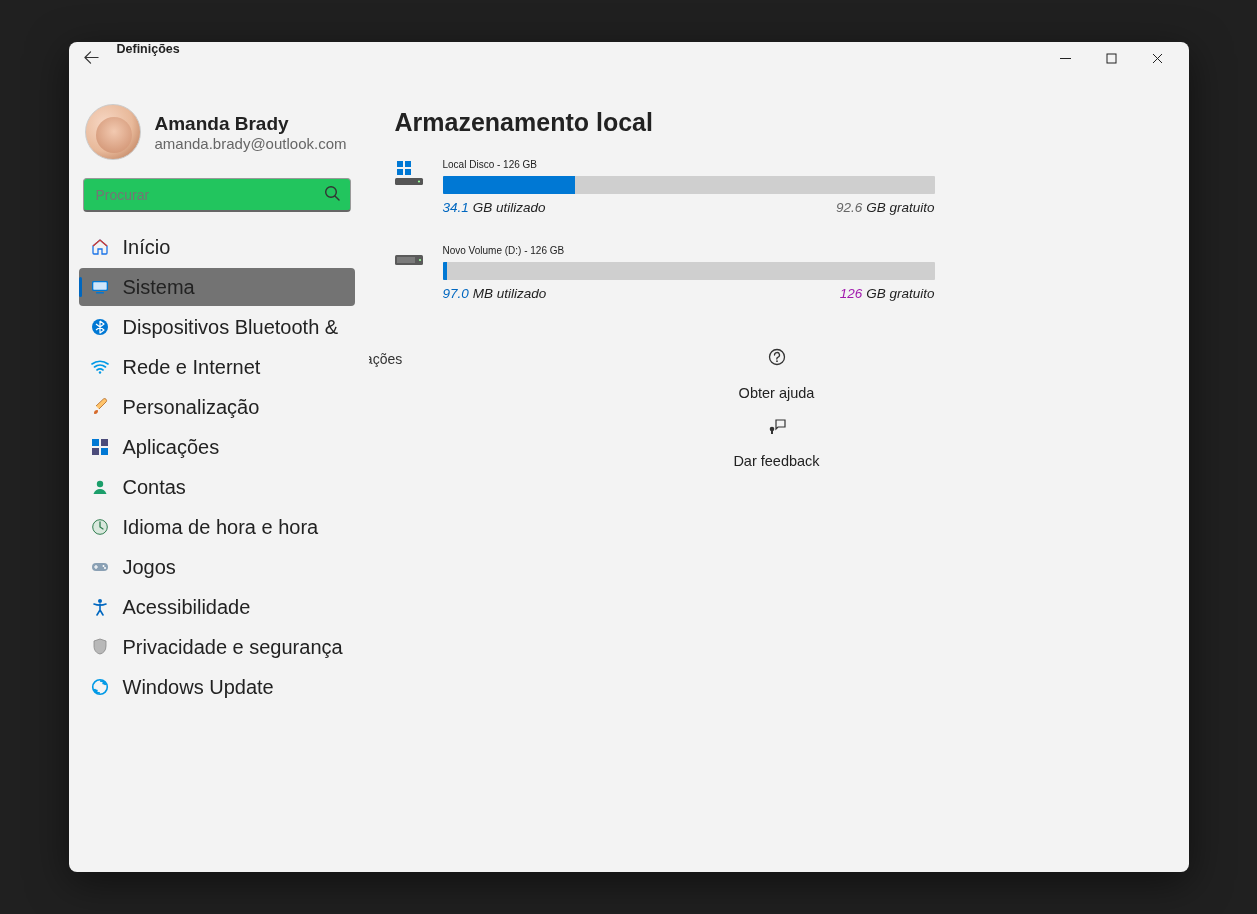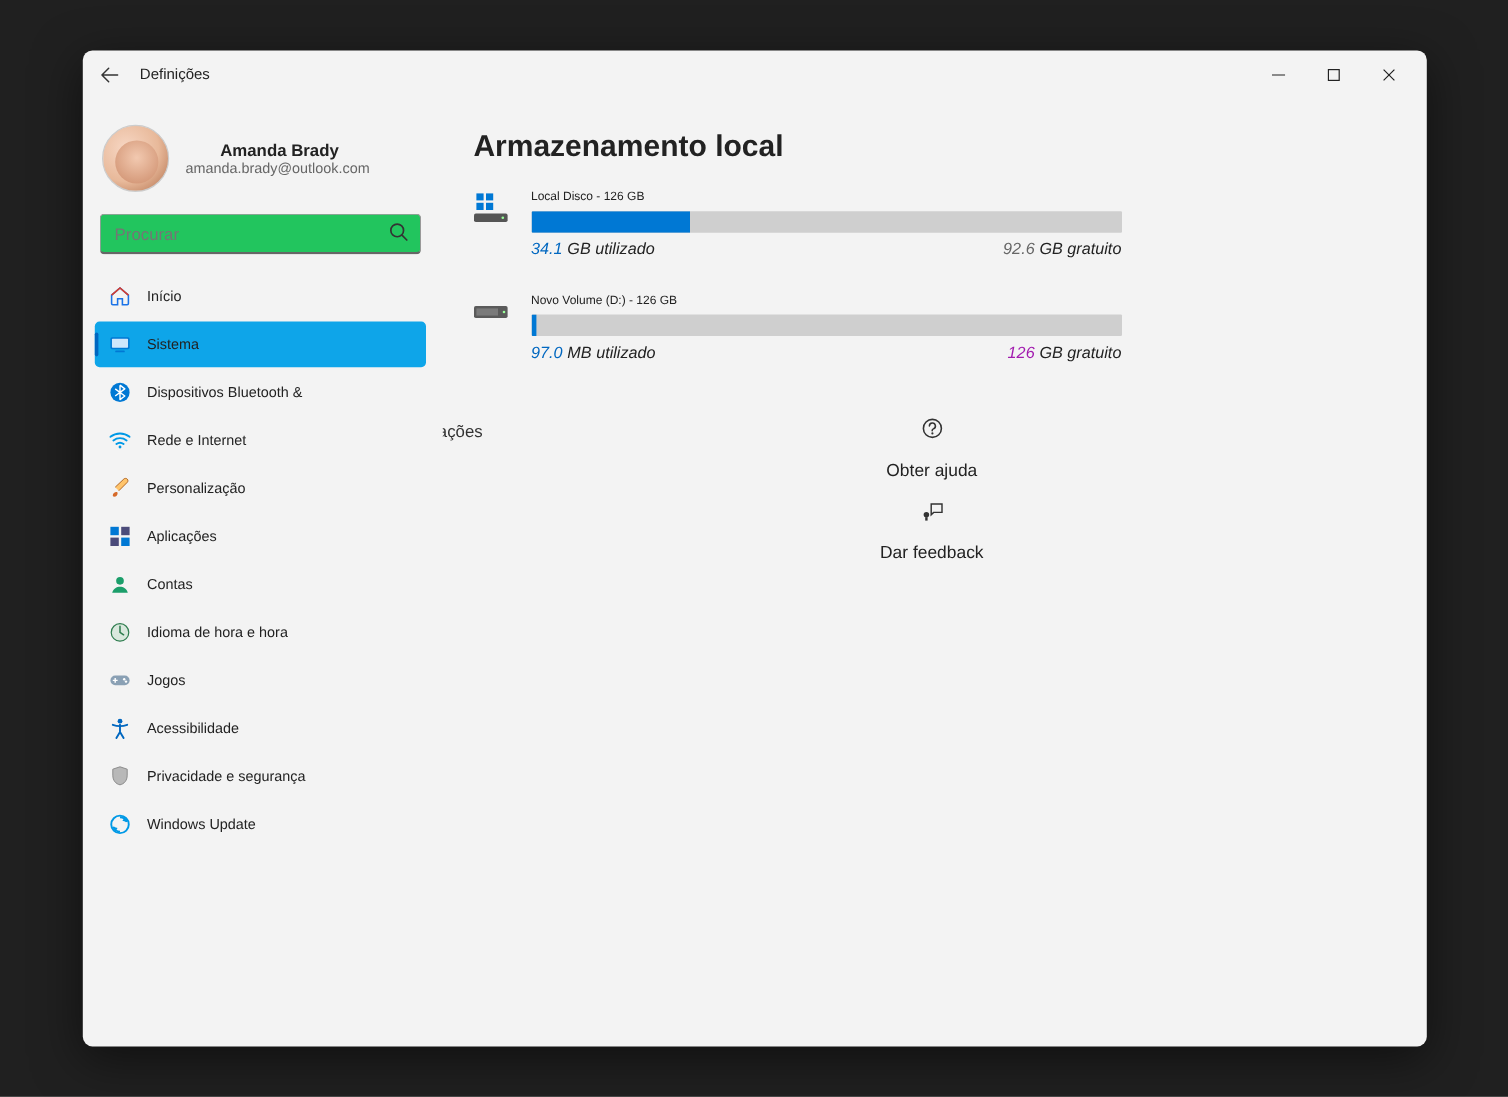--- a/index.html
+++ b/index.html
@@ -2,56 +2,56 @@
 <html><head>
 <meta charset="utf-8">
 <style>
   * { box-sizing: border-box; margin: 0; padding: 0; font-family: "Segoe UI", Arial, sans-serif; }
   body { background: #202020; display: flex; align-items: center; justify-content: center; min-height: 100vh; }
   .window {
     width: 1120px; height: 830px; background: #f3f3f3; border-radius: 8px;
     box-shadow: 0 10px 40px rgba(0,0,0,0.5); overflow: hidden; display: flex; flex-direction: column;
   }
   .titlebar {
-    height: 40px; display: flex; align-items: center; padding: 0 8px;
+    height: 40px; display: flex; align-items: flex-start; padding: 0 8px; font-weight: bold;
   }
   .back-btn { width: 30px; height: 30px; display:flex; align-items:center; justify-content:center; border:none; background:none; cursor:pointer; border-radius:4px; }
   .title-text { font-size: 12.5px; margin-left: 10px; color:#222; }
   .win-controls { margin-left:auto; display:flex; }
   .win-btn { width:46px; height:32px; border:none; background:none; cursor:pointer; display:flex; align-items:center; justify-content:center; }
 
   .body { flex:1; display:flex; overflow:hidden; }
 
   
   .sidebar { width: 300px; padding: 10px 10px 10px 6px; display:flex; flex-direction:column; overflow-y:auto; }
   .profile { display:flex; align-items:center; gap:14px; padding: 12px 10px 18px 10px; }
   .avatar { width:56px; height:56px; border-radius:50%; background:
     radial-gradient(circle at 35% 35%, #f7d7c4 0%, #e8b99a 55%, #b06d4a 100%);
     border:1px solid #ccc; position:relative; overflow:hidden;
   }
   .avatar::after{ content:""; position:absolute; left:10px; top:12px; width:36px; height:36px; border-radius:50%;
     background: radial-gradient(circle at 50% 40%, #f2c9b0 0%, #d49878 80%); }
-  .profile-name { font-size:14px; font-weight:600; color:#222;margin-left:29px; }
-  .profile-email { font-size:12px; color:#666; }
+  .profile-name { font-size:19px; font-weight:600; color:#222; }
+  .profile-email { font-size:15px; color:#666; }
 
   .search-wrap { padding: 0 8px 12px 8px; }
   .search {
     width:100%; height:34px; border:1px solid #999; border-bottom:2px solid #666;
     border-radius:4px; background:#22c55e; padding:0 36px 0 12px; font-size:14px; color:#444;
   }
   .search-wrap { position:relative; }
   .search-icon-pos { position:absolute; right:18px; top:6px; color:#333; pointer-events:none; }
 
   .nav { display:flex; flex-direction:column; gap:2px; padding:4px; }
   .nav-item {
     display:flex; align-items:center; gap:14px; height:38px; padding:0 10px 0 12px;
-    border:none; background:none; text-align:left; font-size:12px; color:#222;
+    border:none; background:none; text-align:left; font-size:20px; color:#222;
     border-radius:4px; cursor:pointer; position:relative;
   }
-  .nav-item.active { background:#0ea5e9; }
+  .nav-item.active { background:#737373; }
   .nav-item.active::before {
     content:""; position:absolute; left:0px; top:9px; width:3px; height:20px;
     background:#0067c0; border-radius:3px;
   }
   .nav-icon { width:18px; height:18px; display:flex; align-items:center; justify-content:center; }
 
   
   .main { flex:1; padding: 26px 30px 20px 26px; overflow:auto; }
   .breadcrumb-line { display:flex; align-items:baseline; gap:12px; flex-wrap:wrap; margin-bottom:28px; }
   .crumb { font-size:18px; color:#333; }

